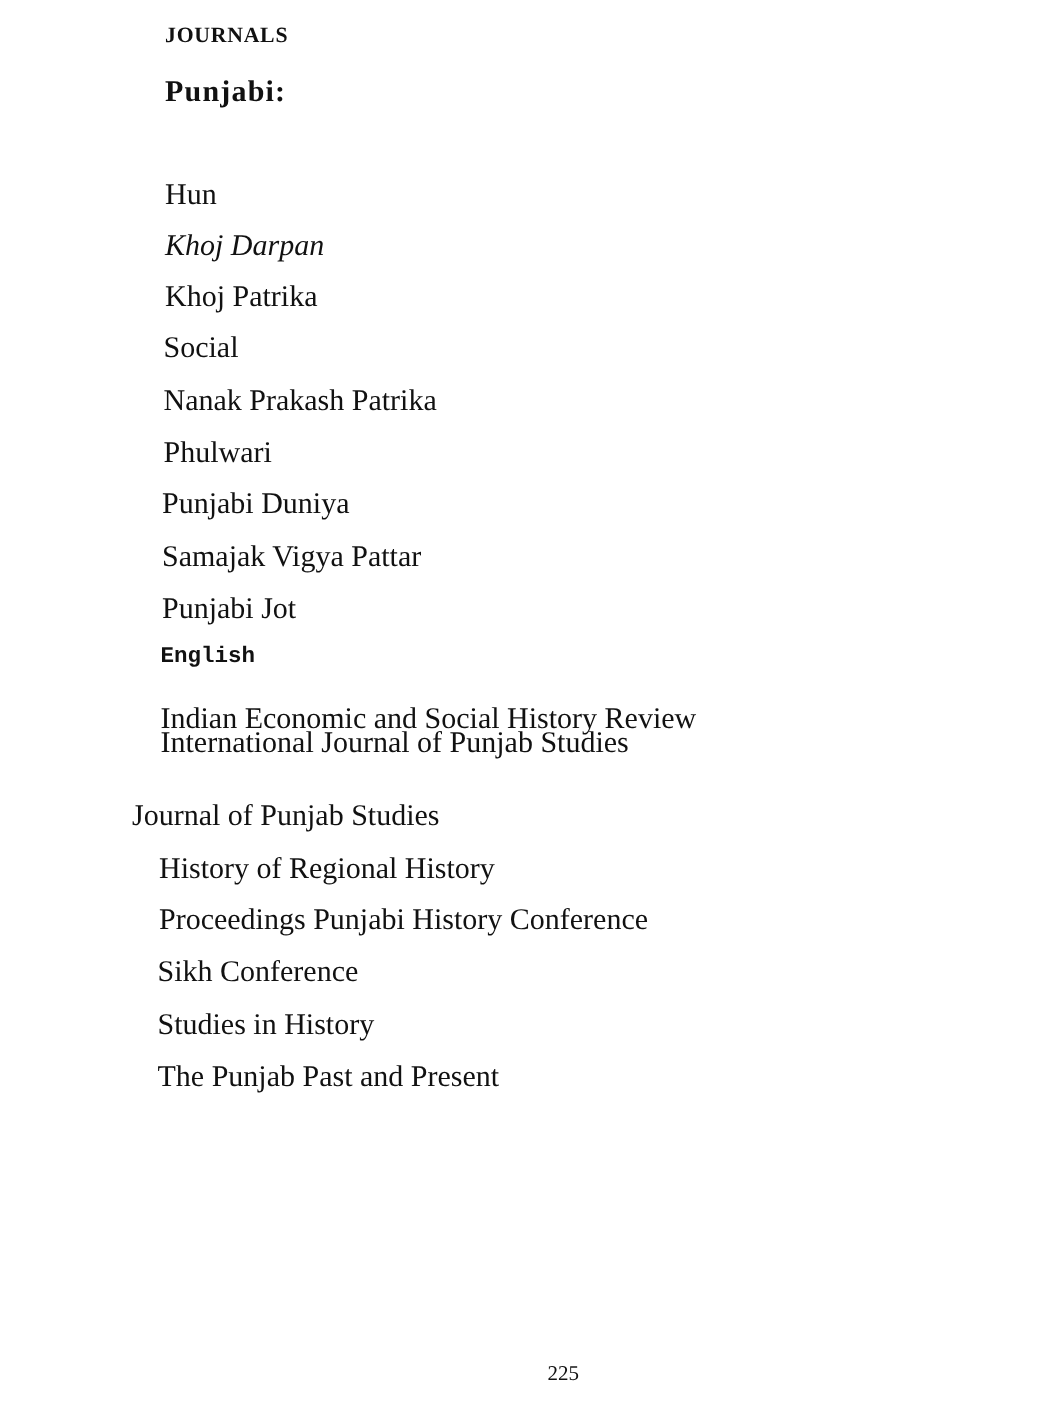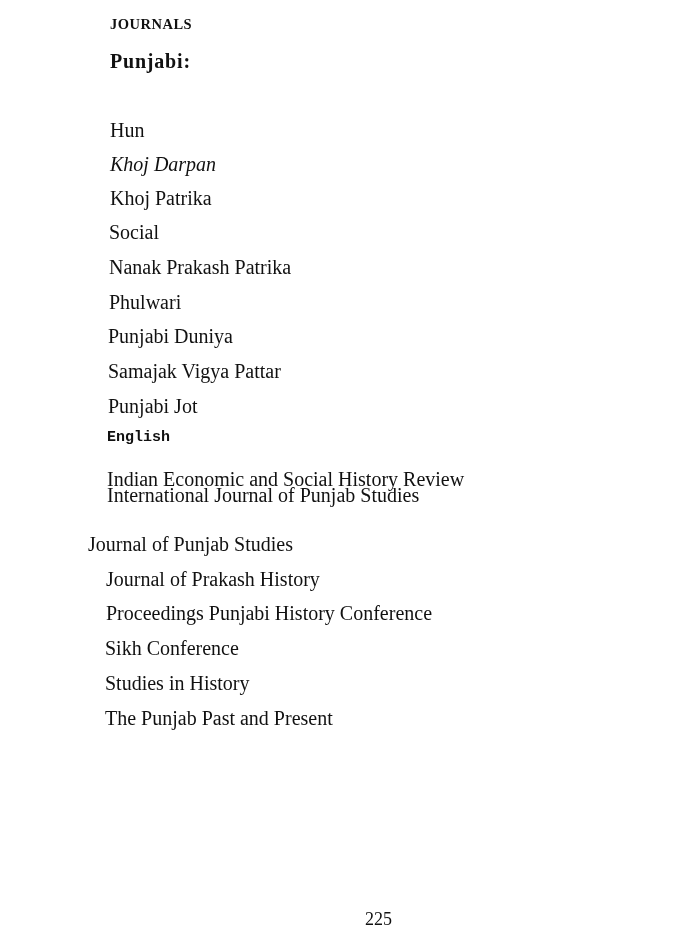--- a/index.html
+++ b/index.html
@@ -1,21 +1,21 @@
 <!DOCTYPE html>
 <html><head>
 <meta charset="utf-8">
 <style>
   html, body { margin:0; padding:0; }
   body { width:700px; height:939px; background:#ffffff; position:relative; overflow:hidden;
          font-family:"Liberation Serif", serif; color:#111; }
   .t { position:absolute; font-size:20px; white-space:nowrap; }
   .b { font-weight:bold;text-align:center; }
   .h1 { font-size:14.5px; letter-spacing:0.5px; }
-  .pg { position:absolute; left:365px; top:909px; font-size:18px; }
+  .pg { position:absolute; left:365px; top:909px; font-size:14px; }
 </style>
 </head>
 <body>
 
 <div>
   <div class="t b h1" style="left:110px;top:16px;">JOURNALS</div>
   <div class="t b" style="left:110px;top:50px;letter-spacing:0.8px;">Punjabi:</div>
 
   <div class="t" style="left:110px;top:119px;">Hun</div>
   <div class="t" style="left:110px;top:153px;font-style:italic;">Khoj Darpan</div>
@@ -25,20 +25,20 @@
   <div class="t" style="left:109px;top:291px;">Phulwari</div>
   <div class="t" style="left:108px;top:325px;text-align:right;">Punjabi Duniya</div>
   <div class="t" style="left:108px;top:360px;">Samajak Vigya Pattar</div>
   <div class="t" style="left:108px;top:395px;">Punjabi Jot</div>
 
   <div class="t b" style="left:107px;top:429px;font-size:15px;font-family:Liberation Mono, monospace;">English</div>
 
   <div class="t" style="left:107px;top:468px;">Indian Economic and Social History Review</div>
   <div class="t" style="left:107px;top:484px;">International Journal of Punjab Studies</div>
   <div class="t" style="left:88px;top:533px;">Journal of Punjab Studies</div>
-  <div class="t" style="left:106px;top:568px;">Journal of Prakash History</div>
+  <div class="t" style="left:106px;top:568px;">History of Regional History</div>
   <div class="t" style="left:106px;top:602px;">Proceedings Punjabi History Conference</div>
   <div class="t" style="left:105px;top:637px;">Sikh Conference</div>
   <div class="t" style="left:105px;top:672px;">Studies in History</div>
   <div class="t" style="left:105px;top:707px;">The Punjab Past and Present</div>
 
   <div class="pg">225</div>
 </div>
 
 </body></html>

